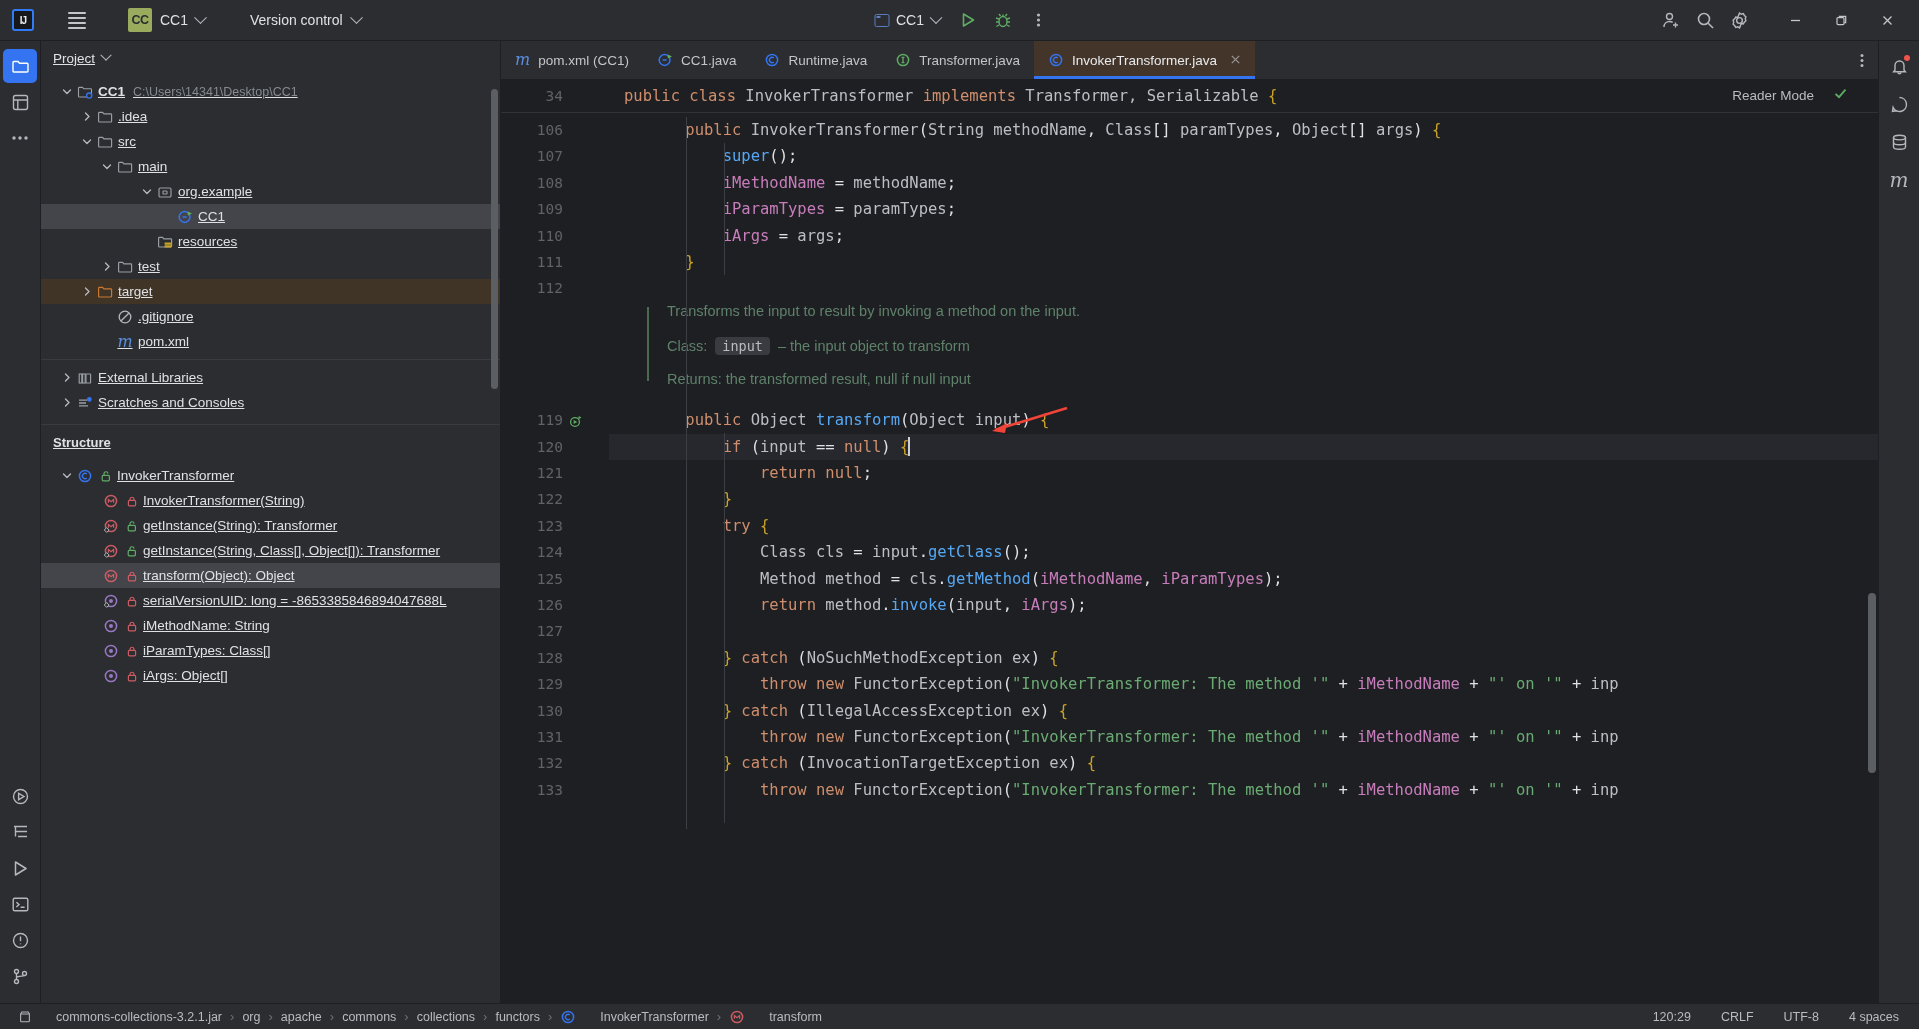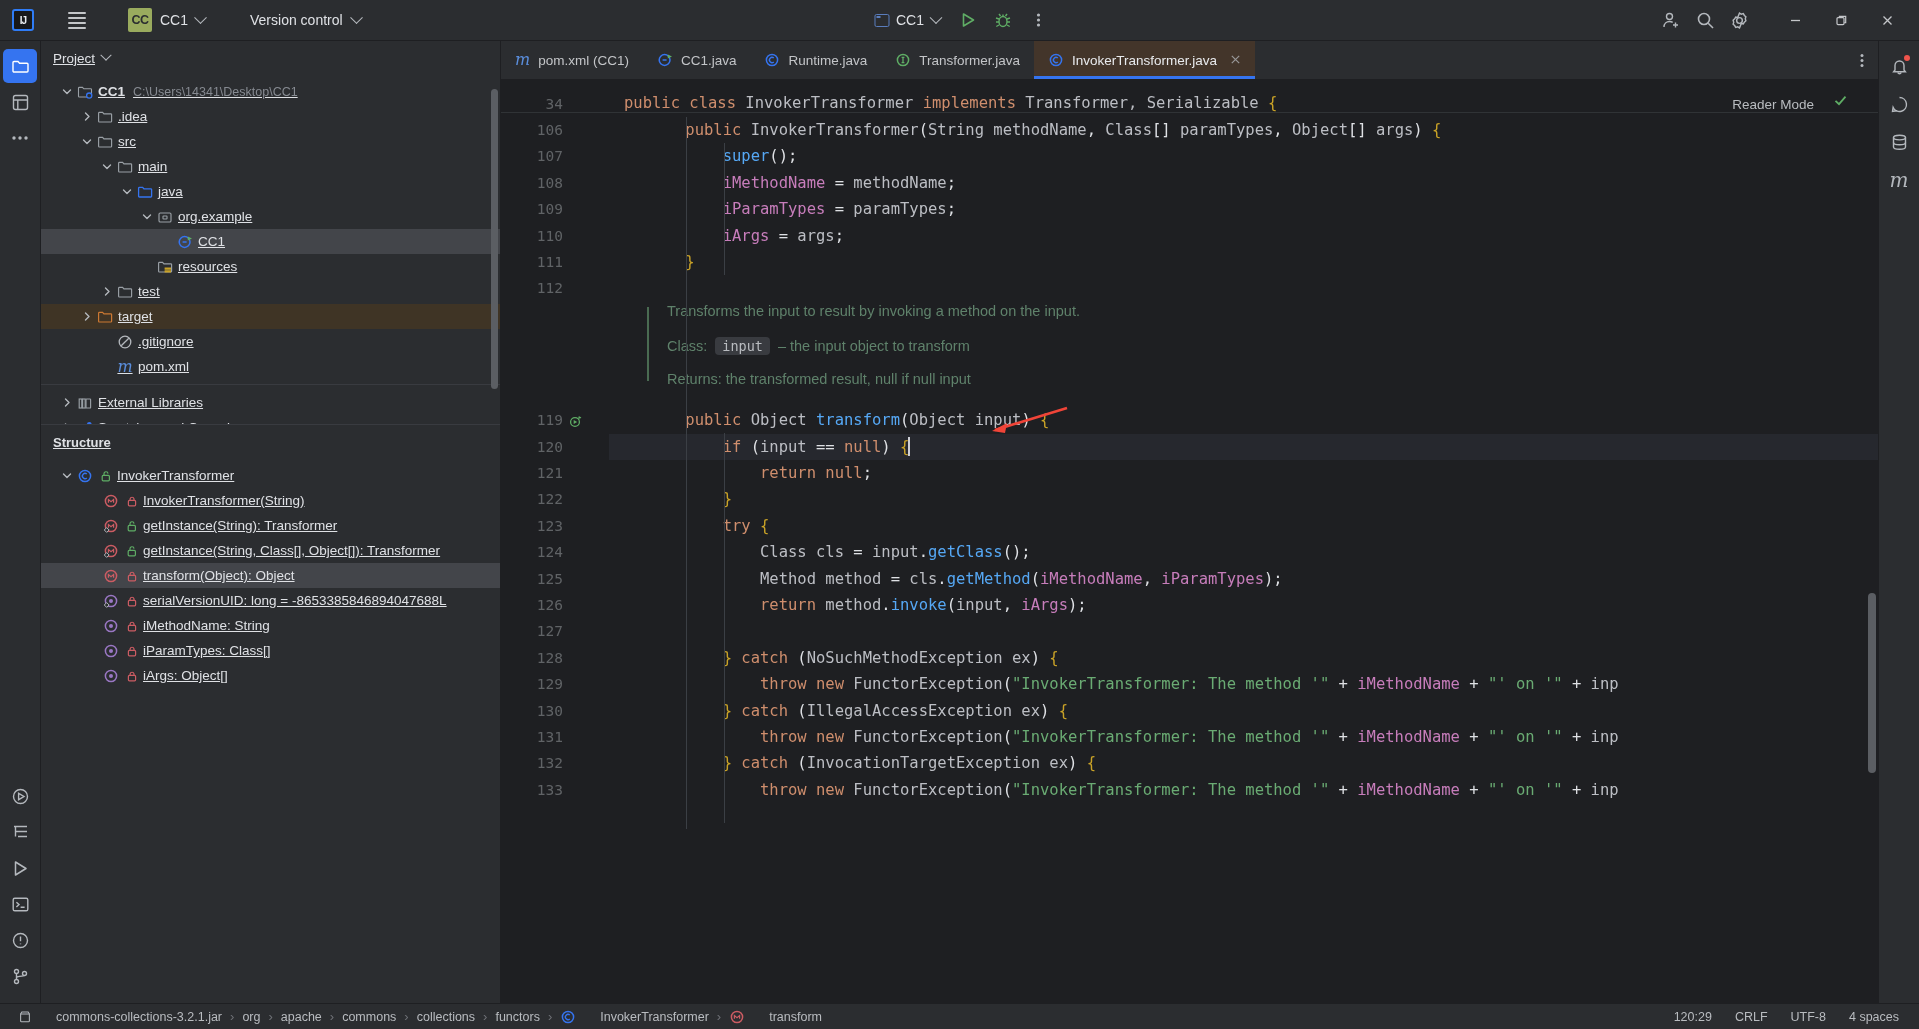--- a/index.html
+++ b/index.html
@@ -80,21 +80,21 @@
   #editor-area { flex:1; display:flex; flex-direction:column; background:#1e1f22; min-width:0; }
   #tabbar { height:38px; background:#2b2d30; display:flex; align-items:stretch; position:relative; }
   .etab { display:flex; align-items:center; gap:8px; padding:0 14px; font-size:13.5px;
      color:#c3c5c8; position:relative; white-space:nowrap; }
   .etab.active { background:#43352a; color:#e8eaed; }
   .etab.active::after { content:""; position:absolute; left:0; right:0; bottom:0; height:3px;
      background:#3574f0; }
   .etab .tclose { margin-left:5px; opacity:.75; }
   #tabbar .tabs-overflow { margin-left:auto; display:flex; align-items:center; padding:0 14px; }
 
-  #sticky-header { height:34px; background:#1e1f22; display:flex; align-items:flex-end;
+  #sticky-header { height:34px; background:#1e1f22; display:flex; align-items:center;
      border-bottom:1px solid #303336; position:relative; }
   #sticky-header .gutnum { width:84px; text-align:right; padding-right:22px; color:#606366;
      font-family:"DejaVu Sans Mono", monospace; font-size:14.5px; }
   #sticky-header .scode { font-family:"DejaVu Sans Mono", monospace; font-size:15.5px;
      padding-left:39px; }
   #reader-mode { position:absolute; right:64px; font-size:13.5px; color:#b9bcc0; }
   #sticky-ok { position:absolute; right:30px; }
 
   #code-scroll { flex:1; position:relative; overflow:hidden; display:flex;gap:24px; }
   #gutter { width:84px; flex:0 0 84px; text-align:right; padding-right:22px;
@@ -119,21 +119,21 @@
   #red-arrow { position:absolute; pointer-events:none; }
 
   
   #editor-vscroll { position:absolute; right:2px; width:8px; background:#5b5e63; border-radius:4px; }
 
   
   #statusbar { height:26px; background:#2b2d30; display:flex; align-items:center;
      padding:0 10px; font-size:12.5px; color:#b9bcc0; gap:0; border-top:1px solid #1e1f22; }
   .crumb { display:flex; align-items:center; gap:24px; padding:0 8px; height:22px; border-radius:4px; }
   .crumb-sep { color:#6e7176; font-size:13px; }
-  #status-right { margin-left:auto; display:flex; align-items:center; gap:3px; }
+  #status-right { margin-left:auto; display:flex; align-items:center; gap:10px; }
   .stat { padding:0 10px; height:22px; display:flex; align-items:center; border-radius:4px; }
 
   
   .kw { color:#cf8e6d; }  .str { color:#6aab73; }
   .fld { color:#c77dbb; }  .mth { color:#56a8f5; }  .typ { color:#bcbec4; }
   .plain { color:#bcbec4; }  .brkt { color:#bcbec4; }
 </style>
 </head>
 <body>
 
@@ -353,34 +353,20 @@
             <svg width="12" height="12" viewBox="0 0 12 12">
               <path d="M2.5 4 L6 7.5 L9.5 4" fill="none" stroke="#b4b8bd" stroke-width="1.4" stroke-linecap="round" stroke-linejoin="round"></path>
             </svg>
           </span>
           <span class="t-ico">
             <svg width="16" height="16" viewBox="0 0 16 16">
               <path d="M1.6 4.2a.8.8 0 0 1 .8-.8h3.2l1.3 1.4h6.9a.8.8 0 0 1 .8.8v6.6a.8.8 0 0 1-.8.8H2.4a.8.8 0 0 1-.8-.8Z" fill="none" stroke="#9aa0a6" stroke-width="1.15"></path>
             </svg>
           </span>
           <span class="tname">main</span>
-        </div>
-        <div class="trow">
-          <span style="width:78px;flex:0 0 78px"></span>
-          <span class="arrow">
-            <svg width="12" height="12" viewBox="0 0 12 12">
-              <path d="M2.5 4 L6 7.5 L9.5 4" fill="none" stroke="#b4b8bd" stroke-width="1.4" stroke-linecap="round" stroke-linejoin="round"></path>
-            </svg>
-          </span>
-          <span class="t-ico">
-            <svg width="16" height="16" viewBox="0 0 16 16">
-              <path d="M1.6 4.2a.8.8 0 0 1 .8-.8h3.2l1.3 1.4h6.9a.8.8 0 0 1 .8.8v6.6a.8.8 0 0 1-.8.8H2.4a.8.8 0 0 1-.8-.8Z" fill="none" stroke="#3574f0" stroke-width="1.3"></path>
-            </svg>
-          </span>
-          <span class="tname">java</span>
         </div>
         <div class="trow">
           <span style="width:98px;flex:0 0 98px"></span>
           <span class="arrow">
             <svg width="12" height="12" viewBox="0 0 12 12">
               <path d="M2.5 4 L6 7.5 L9.5 4" fill="none" stroke="#b4b8bd" stroke-width="1.4" stroke-linecap="round" stroke-linejoin="round"></path>
             </svg>
           </span>
           <span class="t-ico">
             <svg width="16" height="16" viewBox="0 0 16 16">

